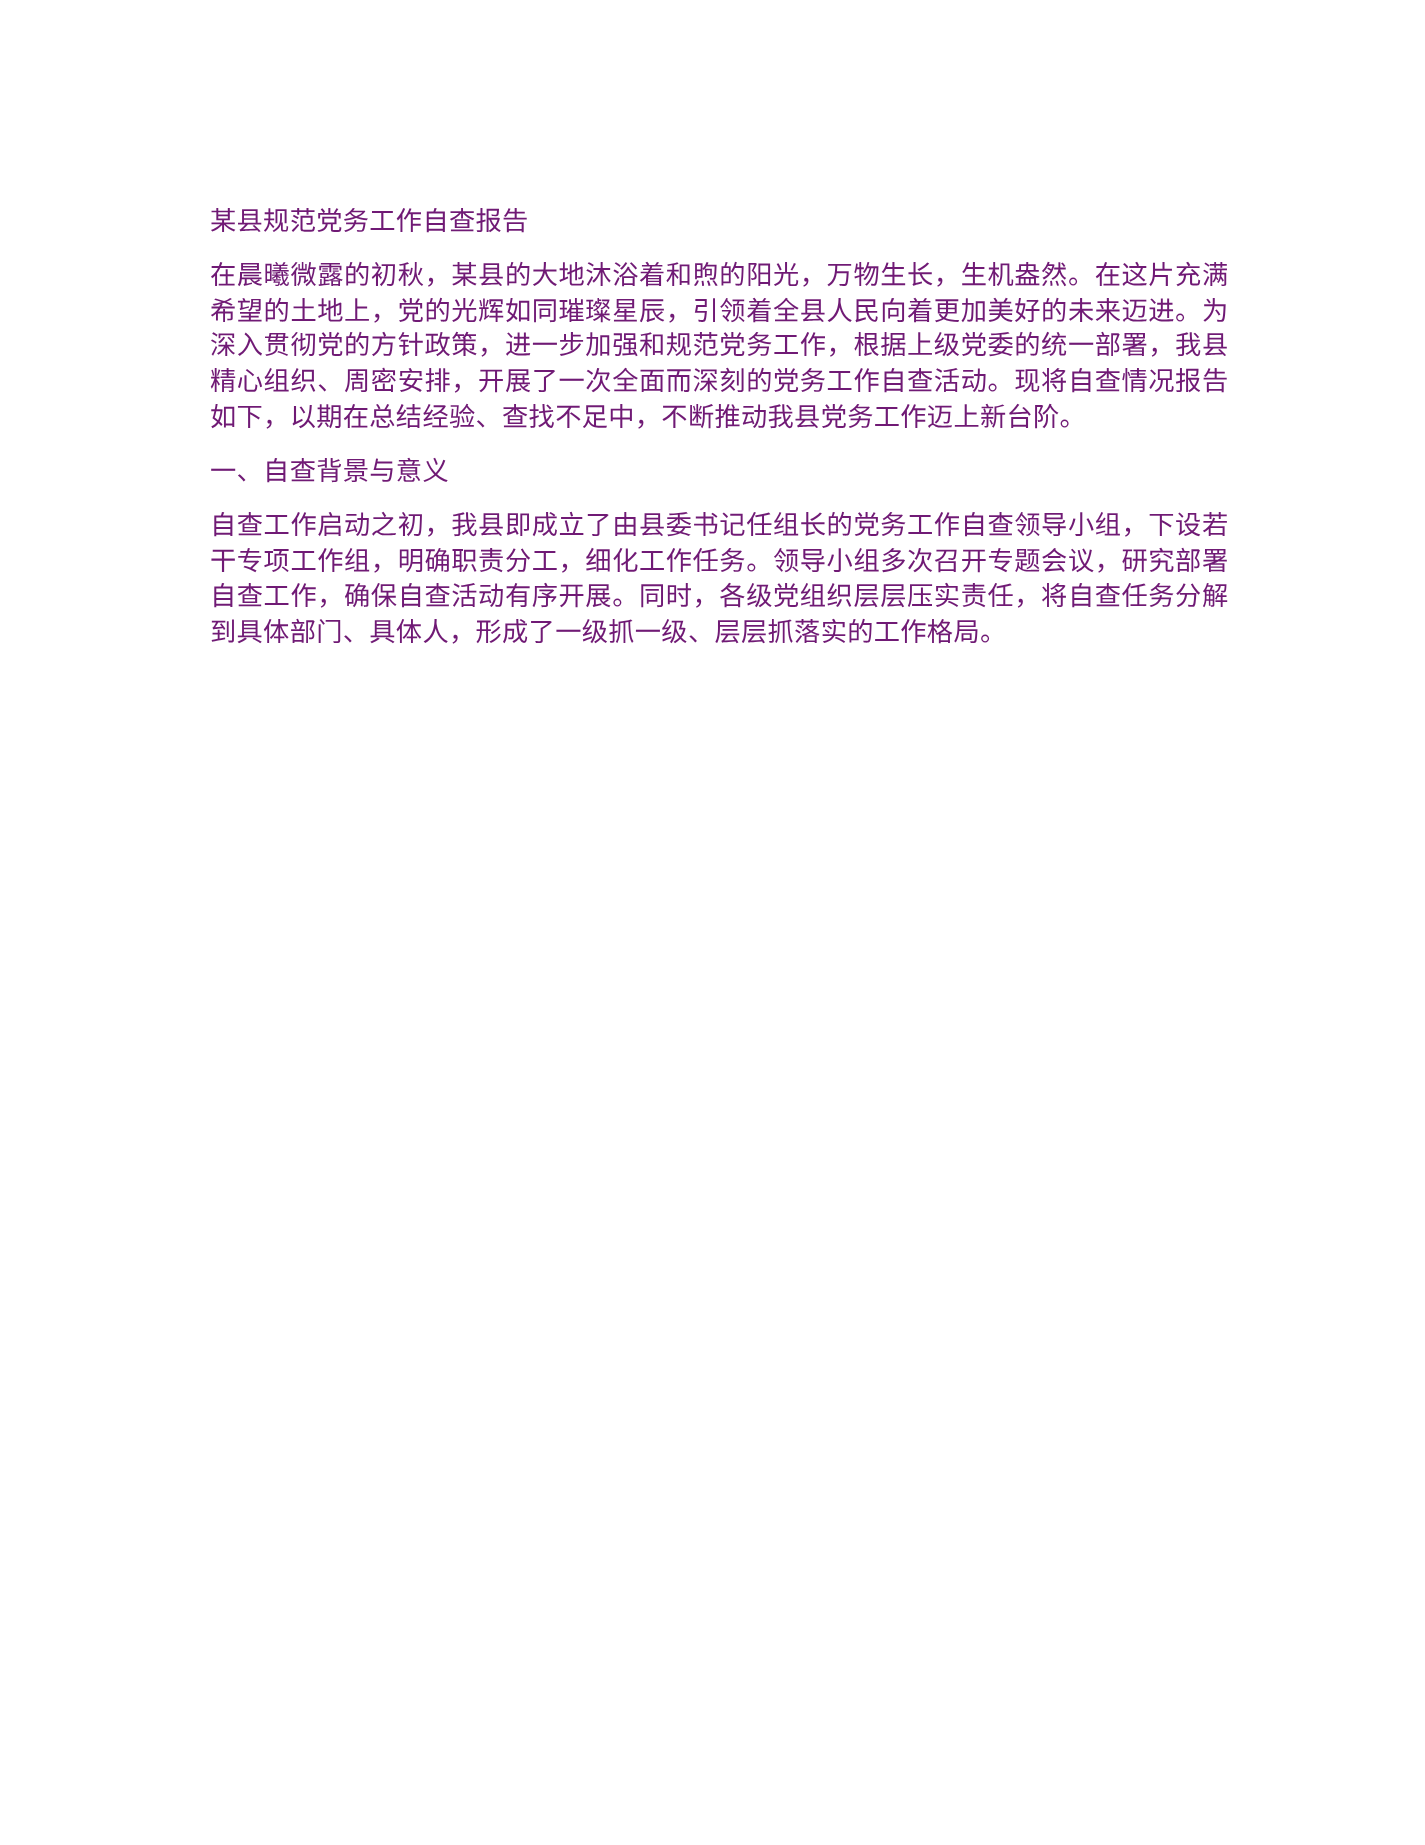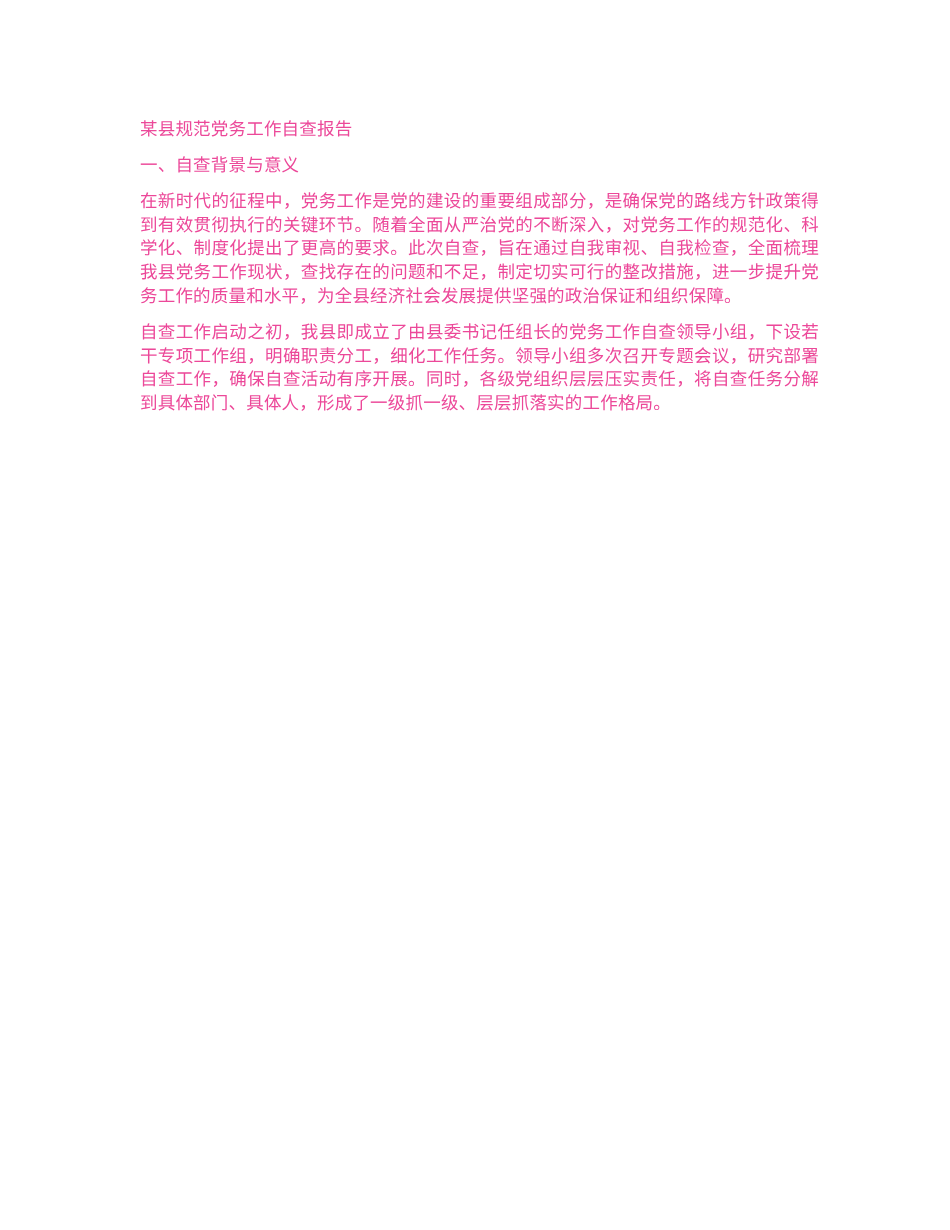--- a/index.html
+++ b/index.html
@@ -9,23 +9,23 @@
   }
   body {
     width: 950px;
     height: 1230px;
     position: relative;
     overflow: hidden;
   }
   .doc-page {
     position: absolute;
     left: 140px;
-    top: 118px;
+    top: 136px;
     width: 679px;
-    color: #ec4899;
+    color: #701a75;
     font-family: "Liberation Sans", sans-serif;
     font-size: 17.5px;
     line-height: 23.7px;
     letter-spacing: 0.2px;
   }
   .doc-page .block {
     margin: 0 0 12.3px 0;
     padding: 0;
     font-size: 17.5px;
     font-weight: 400;
@@ -38,17 +38,17 @@
   .doc-page h2.block {
     text-align: left;
   }
 </style>
 </head>
 <body>
 
 <main class="doc-page">
   <h1 class="block">某县规范党务工作自查报告</h1>
   <div id="doc-body">
+      <p class="block">在晨曦微露的初秋，某县的大地沐浴着和煦的阳光，万物生长，生机盎然。在这片充满希望的土地上，党的光辉如同璀璨星辰，引领着全县人民向着更加美好的未来迈进。为深入贯彻党的方针政策，进一步加强和规范党务工作，根据上级党委的统一部署，我县精心组织、周密安排，开展了一次全面而深刻的党务工作自查活动。现将自查情况报告如下，以期在总结经验、查找不足中，不断推动我县党务工作迈上新台阶。</p>
       <h2 class="block">一、自查背景与意义</h2>
-      <p class="block">在新时代的征程中，党务工作是党的建设的重要组成部分，是确保党的路线方针政策得到有效贯彻执行的关键环节。随着全面从严治党的不断深入，对党务工作的规范化、科学化、制度化提出了更高的要求。此次自查，旨在通过自我审视、自我检查，全面梳理我县党务工作现状，查找存在的问题和不足，制定切实可行的整改措施，进一步提升党务工作的质量和水平，为全县经济社会发展提供坚强的政治保证和组织保障。</p>
       <p class="block">自查工作启动之初，我县即成立了由县委书记任组长的党务工作自查领导小组，下设若干专项工作组，明确职责分工，细化工作任务。领导小组多次召开专题会议，研究部署自查工作，确保自查活动有序开展。同时，各级党组织层层压实责任，将自查任务分解到具体部门、具体人，形成了一级抓一级、层层抓落实的工作格局。</p>
     </div>
 </main>
 
 </body></html>

